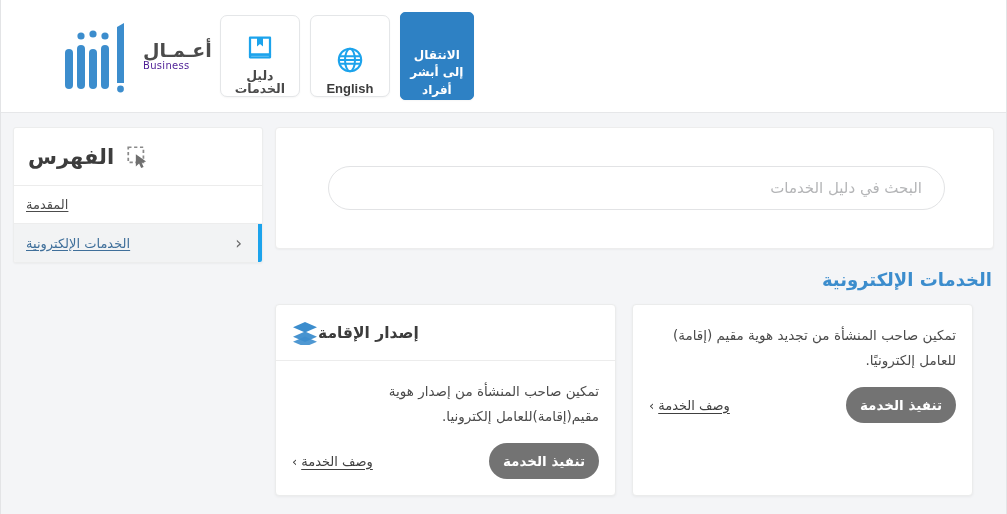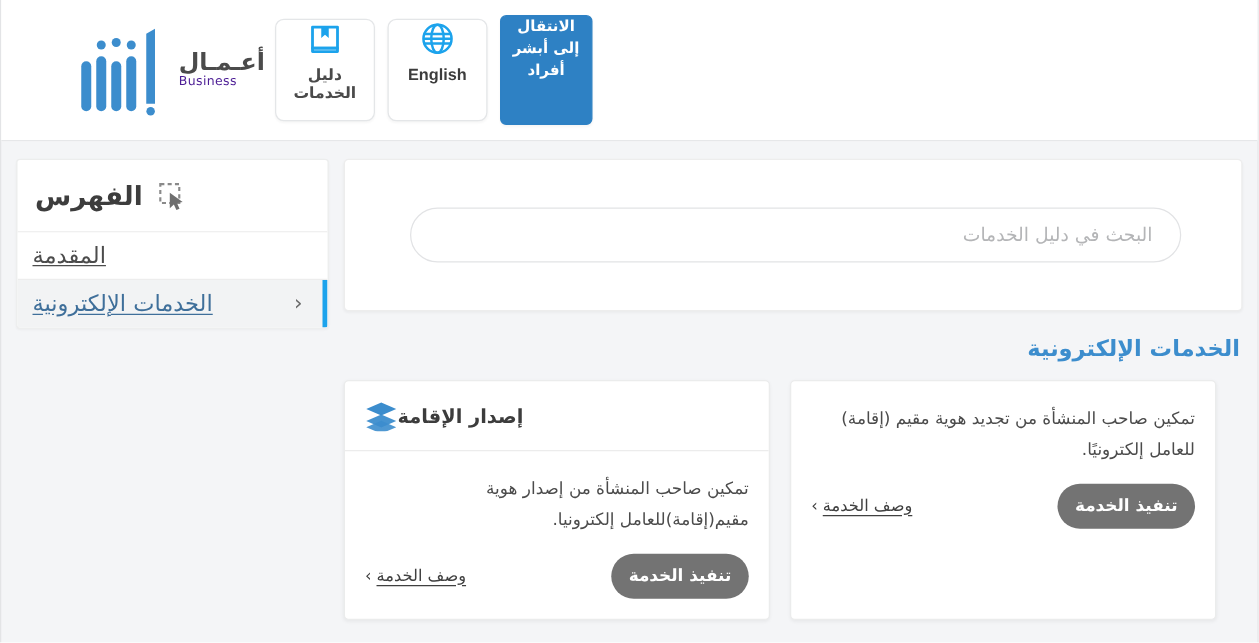--- a/index.html
+++ b/index.html
@@ -72,21 +72,21 @@
 
   .hbtn {
     width: 80px;
     height: 82px;
     border-radius: 7px;
     background: #ffffff;
     border: 1px solid #e4e6e8;
     display: flex;
     flex-direction: column;
     align-items: center;
-    justify-content: flex-start;
+    justify-content: flex-end;
     gap: 7px;
     cursor: pointer;
     box-shadow: 0 1px 2px rgba(0,0,0,0.04);
   }
   .hbtn .hicon { width: 30px; height: 30px; display: block; }
   .hbtn .hlabel {
     font-size: 12.5px;
     color: #4a4a4a;
     font-weight: 600;
     text-align: center;
@@ -152,21 +152,21 @@
     flex-direction: row-reverse;
     align-items: center;
     justify-content: space-between;
     padding: 0 16px 0 12px;
     border-bottom: 1px solid #ededed;
     cursor: pointer;
     background: #ffffff;
     position: relative;
   }
   .sidebar-item .item-label {
-    font-size: 18px;
+    font-size: 13px;
     color: #4c4c4c;
     text-decoration: underline;
     text-underline-offset: 2px;
   }
   .sidebar-item.active {
     background: #f2f3f4;
     border-bottom: none;
     border-right: 4px solid #1ca3ec;
   }
   .sidebar-item.active .item-label {

